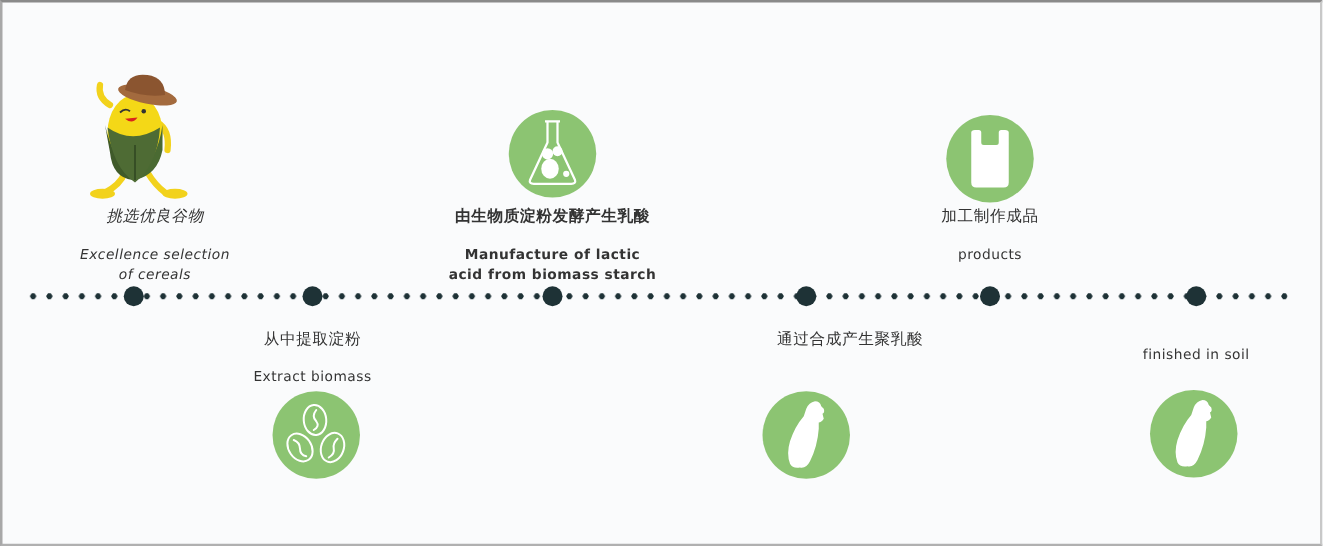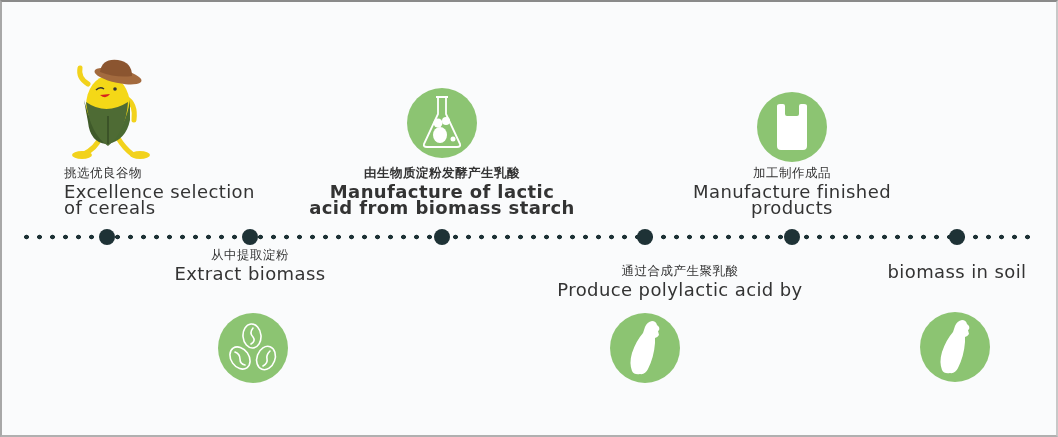--- a/index.html
+++ b/index.html
@@ -22,23 +22,23 @@
   .node {
     position:absolute; width:16px; height:16px; border-radius:50%;
     background:#1e3236; top:229px; margin-left:-8px;
   }
   .circle {
     position:absolute; width:70px; height:70px; border-radius:50%;
     background:#8cc472; margin-left:-35px;
   }
   .circle svg { position:absolute; left:0; top:0; width:70px; height:70px; }
   .label { position:absolute; text-align:center; transform:translateX(-50%); white-space:nowrap; }
-  .label.left { text-align:left; transform:none; }
+  .label.left { text-align:center; transform:none;font-style:italic; }
   .zh { font-size:12.5px; line-height:18px; letter-spacing:0.5px; }
-  .en { font-size:18px; line-height:16px; letter-spacing:0.4px; margin-top:2px; }
+  .en { font-size:11px; line-height:16px; letter-spacing:0.4px; margin-top:14px; }
   .mascot { position:absolute; left:60px; top:56px; width:100px; height:108px; }
 </style>
 </head>
 <body>
 
 <div class="frame"></div>
 
 <div class="timeline"></div>
 <div class="node" style="left:107px"></div>
 <div class="node" style="left:250px"></div>
@@ -73,21 +73,21 @@
   </svg>
 </div>
 <div class="label left" style="left:64px; top:164px;">
   <div class="zh">挑选优良谷物</div>
   <div class="en">
     <div>Excellence selection</div>
     <div>of cereals</div>
   </div>
 </div>
 
-<div class="label" style="left:250px; top:246px;">
+<div class="label" style="left:250px; top:262px;">
   <div class="zh">从中提取淀粉</div>
   <div class="en">Extract biomass</div>
 </div>
 <div class="circle" style="left:253px; top:313px;">
   <svg viewBox="0 0 70 70">
     <g fill="none" stroke="#fff" stroke-width="1.6" stroke-linecap="round">
       <ellipse cx="34" cy="23" rx="9" ry="12" transform="rotate(-5 34 23)"></ellipse>
       <path d="M35 15 Q31 20 35 24 Q38 28 33 31"></path>
       <ellipse cx="22" cy="45" rx="9" ry="12" transform="rotate(-35 22 45)"></ellipse>
       <path d="M17 39 Q22 41 22 46 Q22 51 27 52"></path>
@@ -110,44 +110,42 @@
   <div class="zh">由生物质淀粉发酵产生乳酸</div>
   <div class="en">
     <div>Manufacture of lactic</div>
     <div>acid from biomass starch</div>
   </div>
 </div>
 
 <div class="label" style="left:680px; top:262px;">
   <div class="zh">通过合成产生聚乳酸</div>
   <div class="en">
-    <div>Produce polylactic acid by</div>
   </div>
 </div>
 <div class="circle" style="left:645px; top:313px;">
   <svg viewBox="0 0 70 70">
     <path d="M42 8 Q46 8 47 12 L49 14 Q50 17 48 18 L49 22 Q47 25 45 25 L45 30 Q44 44 38 56 Q35 62 30 61 Q24 62 22 58 Q19 50 22 40 Q26 28 33 20 L35 14 Q37 9 42 8 Z" fill="#fff"></path>
   </svg>
 </div>
 
 <div class="circle" style="left:792px; top:92px;">
   <svg viewBox="0 0 70 70">
     <path d="M20 14 Q20 12 23 12 L26 12 Q28 12 28 14 L28 22 Q28 24 30 24 L40 24 Q42 24 42 22 L42 14 Q42 12 44 12 L47 12 Q50 12 50 14 L50 54 Q50 58 46 58 L24 58 Q20 58 20 54 Z" fill="#fff"></path>
   </svg>
 </div>
 <div class="label" style="left:792px; top:164px;text-align:center;">
   <div class="zh">加工制作成品</div>
   <div class="en">
-    <div>Manufacture finished</div>
     <div>products</div>
   </div>
 </div>
 
 <div class="label" style="left:957px; top:262px;">
   <div class="en">
-    <div>biomass in soil</div>
+    <div>finished in soil</div>
   </div>
 </div>
 <div class="circle" style="left:955px; top:312px;">
   <svg viewBox="0 0 70 70">
     <path d="M42 8 Q46 8 47 12 L49 14 Q50 17 48 18 L49 22 Q47 25 45 25 L45 30 Q44 44 38 56 Q35 62 30 61 Q24 62 22 58 Q19 50 22 40 Q26 28 33 20 L35 14 Q37 9 42 8 Z" fill="#fff"></path>
   </svg>
 </div>
 
 </body></html>

